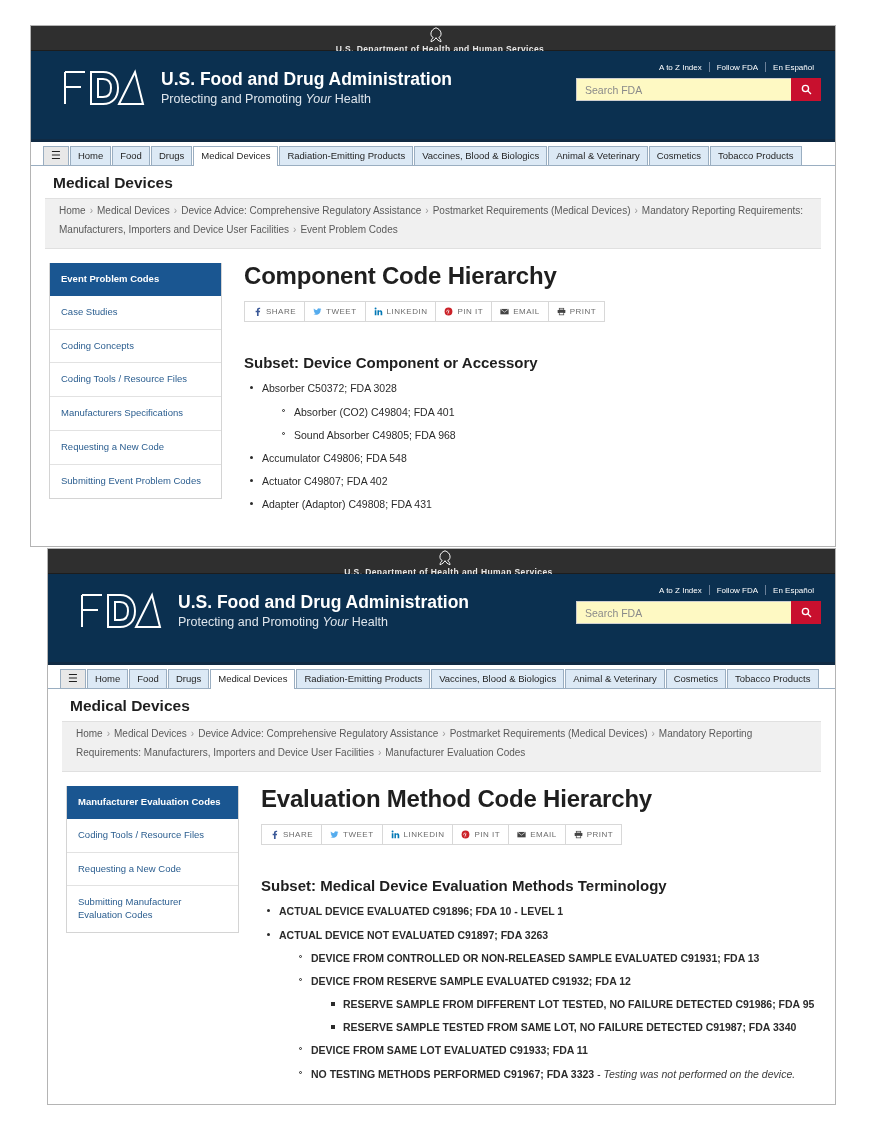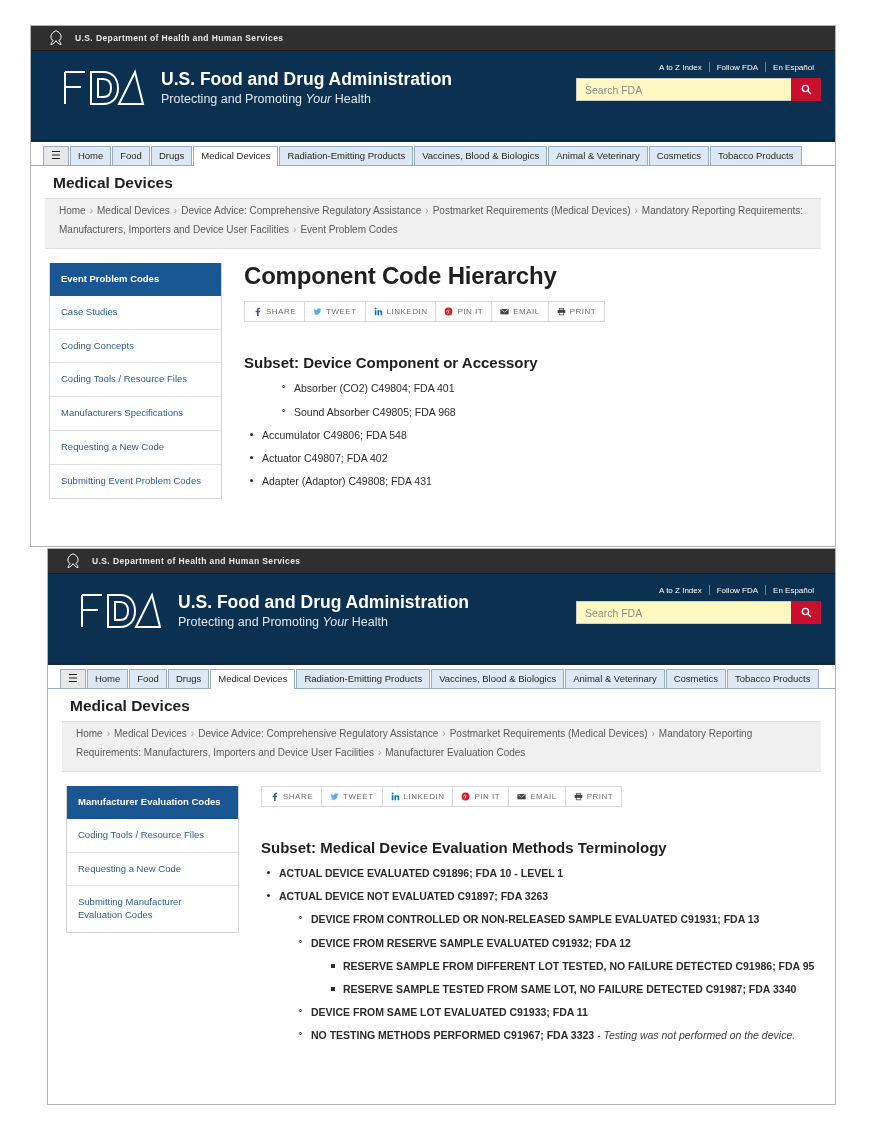--- a/index.html
+++ b/index.html
@@ -30,20 +30,21 @@
 
   
   .hhs-banner {
     background: #2f2f2f;
     height: 25px;
     display: flex;
     align-items: center;
     padding-left: 14px;
     box-sizing: border-box;
     border-bottom: 1px solid #1d1d1d;
+    flex-direction: column;
   }
   .hhs-logo { width: 22px; height: 18px; flex: 0 0 auto; margin-right: 8px; }
   .hhs-text {
     color: #e8e8e8;
     font-size: 8.5px;
     font-weight: bold;
     letter-spacing: 0.4px;
     white-space: nowrap;
   }
 
@@ -446,20 +447,21 @@
                 <rect x="1" y="3.8" width="12" height="4.6" rx="0.7" fill="currentColor"></rect>
                 <rect x="3.5" y="7.4" width="7" height="3.8" fill="#ffffff" stroke="currentColor" stroke-width="1.1"></rect>
               </svg>
             <span>PRINT</span>
           </div>
         </div>
 
         <h2 class="subset-title">Subset: Device Component or Accessory</h2>
 
         <ul class="hier p1-list">
+          <li class="lvl1">Absorber C50372; FDA 3028</li>
           <li class="lvl2">Absorber (CO2) C49804; FDA 401</li>
           <li class="lvl2">Sound Absorber C49805; FDA 968</li>
           <li class="lvl1">Accumulator C49806; FDA 548</li>
           <li class="lvl1">Actuator C49807; FDA 402</li>
           <li class="lvl1">Adapter (Adaptor) C49808; FDA 431</li>
         </ul>
       </div>
     </div>
   </div>
 
@@ -528,20 +530,21 @@
 
     <div class="body-cols">
       <div class="sidebar">
         <div class="side-item active">Manufacturer Evaluation Codes</div>
         <div class="side-item">Coding Tools / Resource Files</div>
         <div class="side-item">Requesting a New Code</div>
         <div class="side-item">Submitting Manufacturer Evaluation Codes</div>
       </div>
 
       <div class="main-col">
+        <h1 class="content-title">Evaluation Method Code Hierarchy</h1>
 
         <div class="share-bar">
           <div class="share-btn">
             <svg class="sb-facebook" viewBox="0 0 12 12">
                 <path d="M7.5 12V7h1.7l.3-2H7.5V3.8c0-.6.2-1 1-1h1V1.1C9.3 1 8.7 1 8 1 6.4 1 5.3 2 5.3 3.6V5H3.5v2h1.8v5z" fill="currentColor"></path>
               </svg>
             <span>SHARE</span>
           </div>
           <div class="share-btn">
             <svg class="sb-twitter" viewBox="0 0 12 12">

